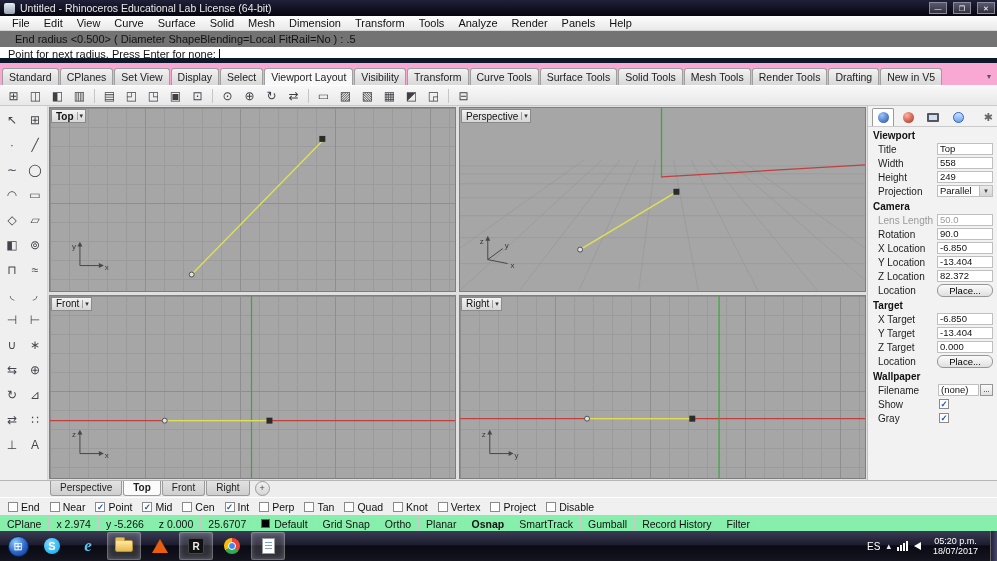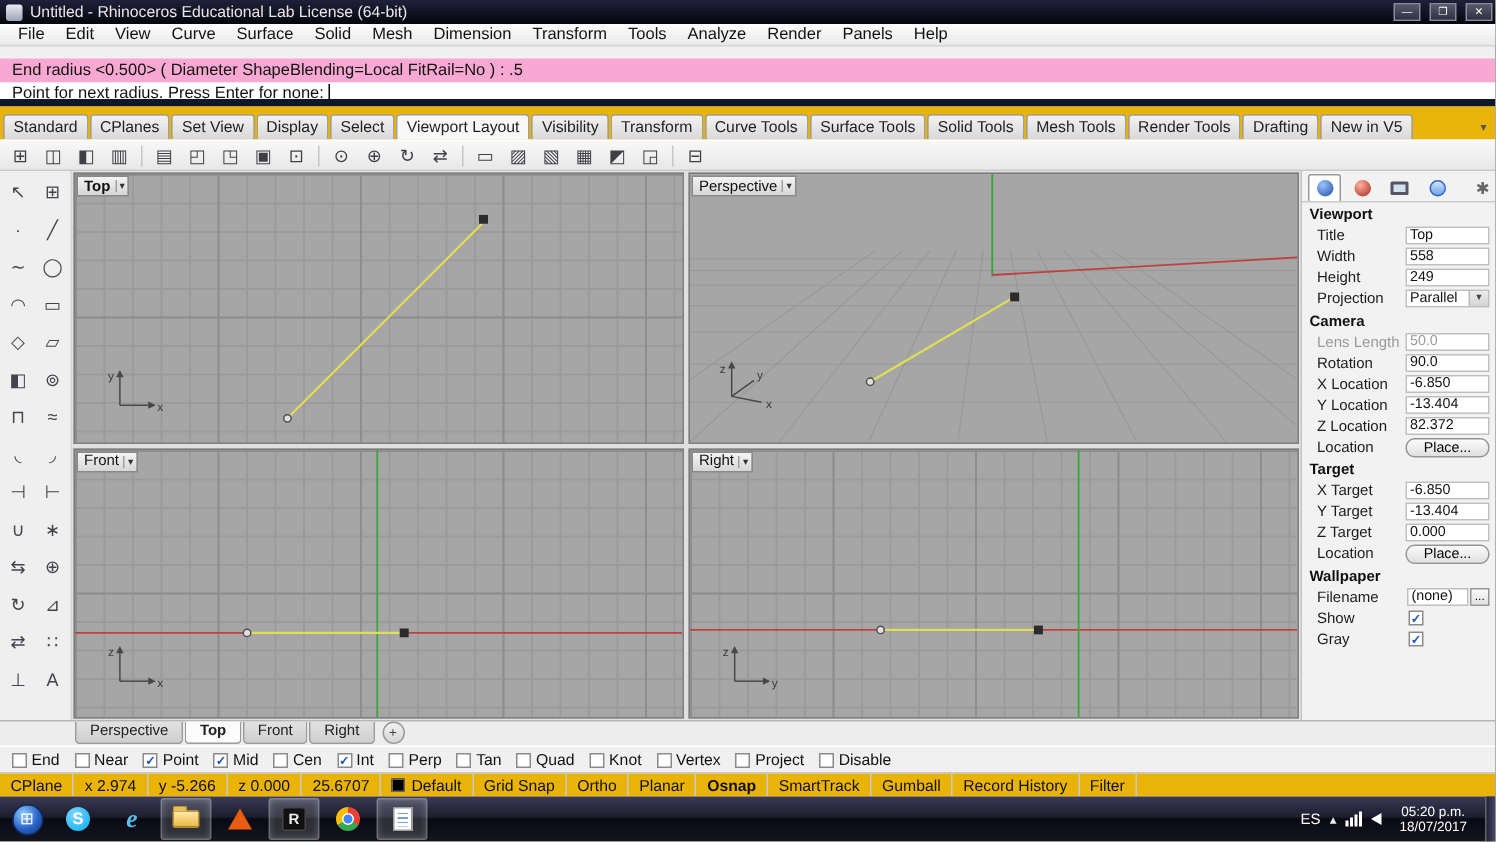--- a/index.html
+++ b/index.html
@@ -10,26 +10,26 @@
 .titlebar { height:16px; background:linear-gradient(#20203a,#05050e); color:#e8e8e8; display:flex; align-items:center; gap:5px; padding:0 2px 0 4px; font-size:10.5px; flex:0 0 auto; }
 .app-logo { width:11px; height:11px; background:linear-gradient(#e8ecf2,#9aa4b4); border-radius:2px; flex:0 0 auto; }
 .title-text { flex:1; white-space:nowrap; overflow:hidden; }
 .win-btn { width:18px; height:12px; border:1px solid #8b8b9d; background:linear-gradient(#5a5a6e,#30303f); color:#fff; font-size:7px; line-height:9px; margin-left:1px; cursor:default; }
 
 
 .menubar { height:15px; display:flex; align-items:center; background:linear-gradient(#fdfdfd,#e9e9e9); border-bottom:1px solid #d4d4d4; font-size:11px; padding-left:5px; flex:0 0 auto; }
 .menu-item { padding:0 7px; height:100%; display:flex; align-items:center; }
 
 
-.cmd-history { height:16px; background:#f9a8d4; line-height:16px; padding-left:8px; white-space:nowrap; overflow:hidden; flex:0 0 auto;margin-top:8px; }
+.cmd-history { height:16px; background:#737373; line-height:16px; padding-left:15px; white-space:nowrap; overflow:hidden; flex:0 0 auto; }
 .cmd-prompt { height:16px; background:#fff; font-weight:normal; line-height:15px; padding-left:8px; border-bottom:5px solid #0f172a; flex:0 0 auto; }
 .caret { display:inline-block; width:1px; height:10px; background:#000; margin-left:3px; vertical-align:-1px; }
 
 
-.ribbon { height:22px; background:#eab308; display:flex; align-items:flex-end; padding:0 2px; flex:0 0 auto; }
+.ribbon { height:22px; background:#f9a8d4; display:flex; align-items:flex-end; padding:0 2px; flex:0 0 auto; }
 .rtab { height:17px; line-height:16px; padding:0 6px; font-size:10.5px; background:linear-gradient(#f2f2f2,#d8d8d8); border:1px solid #9f9f9f; border-bottom:none; border-radius:3px 3px 0 0; margin-right:1px; color:#222; white-space:nowrap; }
 .rtab.active { background:#f8f8f8; }
 .ribbon-overflow { margin-left:auto; font-size:8px; color:#555; padding:0 4px 4px; }
 
 
 .toolbar { height:21px; background:linear-gradient(#f8f8f8,#e8e8e8); border-top:1px solid #fff; border-bottom:1px solid #c9c9c9; display:flex; align-items:center; padding-left:3px; gap:1px; flex:0 0 auto; }
 .tbtn { width:21px; height:18px; display:flex; align-items:center; justify-content:center; font-size:12px; color:#3f3f46; background:transparent; border:none; }
 .tb-sep { width:1px; height:14px; background:#c6c6c6; margin:0 3px; }
 
 
@@ -80,21 +80,21 @@
 .vp-tabs { height:17px; background:#ededed; border-top:1px solid #b6b6b6; display:flex; align-items:flex-start; padding-left:50px; flex:0 0 auto; }
 .vtab { height:15px; line-height:14px; padding:0 9px; font-size:10px; background:linear-gradient(#e2e2e2,#cfcfcf); border:1px solid #9a9a9a; border-top:none; border-radius:0 0 3px 3px; margin-right:1px; color:#222; }
 .vtab.active { background:#fbfbfb; font-weight:bold; }
 .vtab-add { width:15px; height:15px; border-radius:50%; border:1px solid #9a9a9a; background:linear-gradient(#f2f2f2,#d6d6d6); font-size:9px; line-height:12px; text-align:center; margin-left:4px; color:#444; }
 
 
 .osnap { height:18px; background:#f0f0f0; border-top:1px solid #fff; display:flex; align-items:center; padding-left:8px; font-size:10.5px; flex:0 0 auto; }
 .os-item { display:flex; align-items:center; gap:3px; margin-right:10px; }
 
 
-.status { height:16px; background:#eab308; border-top:1px solid #c6c6c6; display:flex; align-items:stretch; font-size:10.5px; flex:0 0 auto; }
+.status { height:16px; background:#86efac; border-top:1px solid #c6c6c6; display:flex; align-items:stretch; font-size:10.5px; flex:0 0 auto; }
 .sb-cell { display:flex; align-items:center; padding:0 7px; border-right:1px solid #c9c9c9; white-space:nowrap; }
 .sb-cell.bold { font-weight:bold; }
 .sb-swatch { width:9px; height:9px; background:#000; border:1px solid #666; margin-right:4px; }
 .sb-tol { flex:1; border-right:none; }
 
 
 .taskbar { height:30px; background:linear-gradient(180deg,#3a3a55 0%,#1d1d2e 45%,#0a0a14 50%,#15151f 100%); display:flex; align-items:center; padding-left:2px; flex:0 0 auto; }
 .start-btn { width:32px; height:30px; display:flex; align-items:center; justify-content:center; background:transparent; border:none; }
 .orb { width:21px; height:21px; border-radius:50%; background:radial-gradient(circle at 35% 30%,#8fd0ff,#2a62c8 55%,#123a7a); border:1px solid #0c2a5a; color:#fff; font-size:11px; line-height:19px; text-align:center; }
 .tb-app { width:34px; height:28px; margin:0 1px; display:flex; align-items:center; justify-content:center; background:transparent; border:1px solid transparent; border-radius:2px; }

